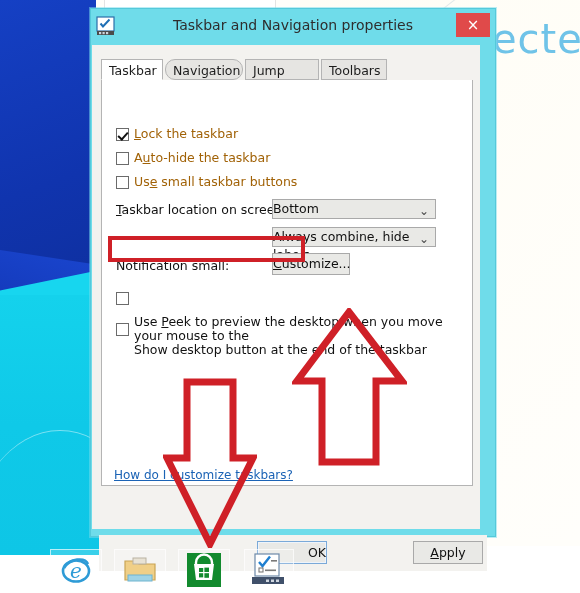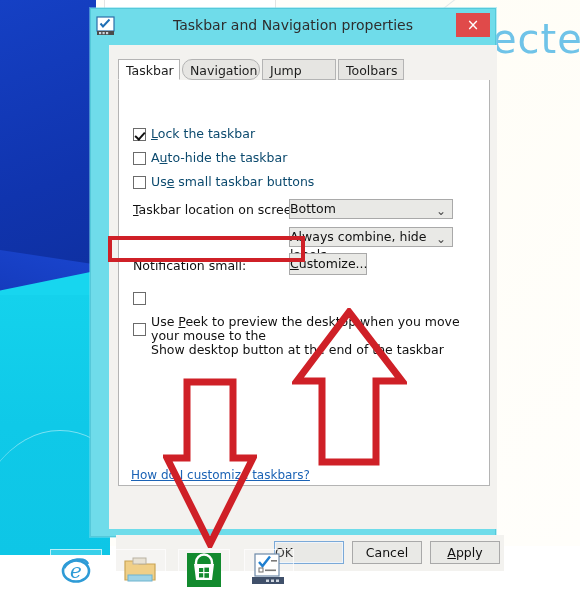--- a/index.html
+++ b/index.html
@@ -88,21 +88,21 @@
     font-family:"DejaVu Sans", sans-serif;
   }
   .close-btn{
     position:absolute;right:5px;top:4px;width:34px;height:24px;
     background:#e04a4a;border:none;cursor:pointer;
     display:flex;align-items:center;justify-content:center;
     color:#fff;font-size:15px;line-height:1;
     font-family:"DejaVu Sans", sans-serif;
   }
   .dlg-body{
-    position:absolute;left:18px;top:36px;width:388px;height:484px;
+    position:absolute;left:1px;top:36px;width:388px;height:484px;
     background:#f3f2ef;
   }
 
   
   .tabstrip{
     position:absolute;left:9px;top:14px;width:372px;height:22px;
     border-bottom:1px solid #b4b4b4;
   }
   .tab{
     position:absolute;top:0;height:21px;
@@ -121,21 +121,21 @@
     background:#ffffff;border:1px solid #b4b4b4;border-top:none;
   }
   .cb{
     position:absolute;width:13px;height:13px;background:#fff;
     border:1px solid #6b6b6b;box-sizing:border-box;cursor:pointer;
   }
   .cb.checked::after{
     content:"";position:absolute;left:3px;top:1px;width:4px;height:8px;
     border:solid #111;border-width:0 2px 2px 0;transform:rotate(42deg);
   }
-  .cb-label{position:absolute;font-size:12.5px;color:#0c4a6e;white-space:nowrap;
+  .cb-label{position:absolute;font-size:12.5px;color:#a16207;white-space:nowrap;
     font-family:"DejaVu Sans", sans-serif;cursor:default;}
   u{text-decoration:underline;}
 
   .fld-label{position:absolute;font-size:12.5px;color:#111;white-space:nowrap;
     font-family:"DejaVu Sans", sans-serif;}
   .combo{
     position:absolute;height:20px;background:#e9e9e6;
     border:1px solid #a9a9a9;box-sizing:border-box;cursor:pointer;
     font-size:12.5px;color:#111;line-height:18px;
     font-family:"DejaVu Sans", sans-serif;
@@ -261,22 +261,21 @@
 
       <div class="cb" style="left:14px;top:243px;"></div>
       <div class="peek-text" style="left:32px;top:235px;">
         Use <u>P</u>eek to preview the desktop when you move your mouse to the<br>Show desktop button at the end of the taskbar
       </div>
 
       <div class="helplink" style="left:12px;top:388px;">How do I customize taskbars?</div>
     </div>
 
     <div class="dlg-buttons">
-      <div class="btn def" style="position:absolute;left:158px;top:6px;width:70px;height:23px;line-height:21px;text-align:left;">OK</div>
-      <div class="btn" style="position:absolute;left:236px;top:6px;width:70px;height:23px;line-height:21px;text-align:center;">Cancel</div>
+      <div class="btn def" style="position:absolute;left:158px;top:6px;width:70px;height:23px;line-height:21px;text-align:right;">OK</div>
       <div class="btn" style="position:absolute;left:314px;top:6px;width:70px;height:23px;line-height:21px;text-align:center;"><u>A</u>pply</div>
     </div>
   </div>
 </div>
 
 <div class="hl-rect" style="left:108px;top:236px;width:197px;height:26px;"></div>
 
 <svg class="ann-svg" style="left:292px;top:308px;" width="115" height="160">
   <polygon points="57,4 110,73 84,73 84,154 30,154 30,73 5,73" fill="none" stroke="#cf2027" stroke-width="7" stroke-linejoin="miter"></polygon>
 </svg>

